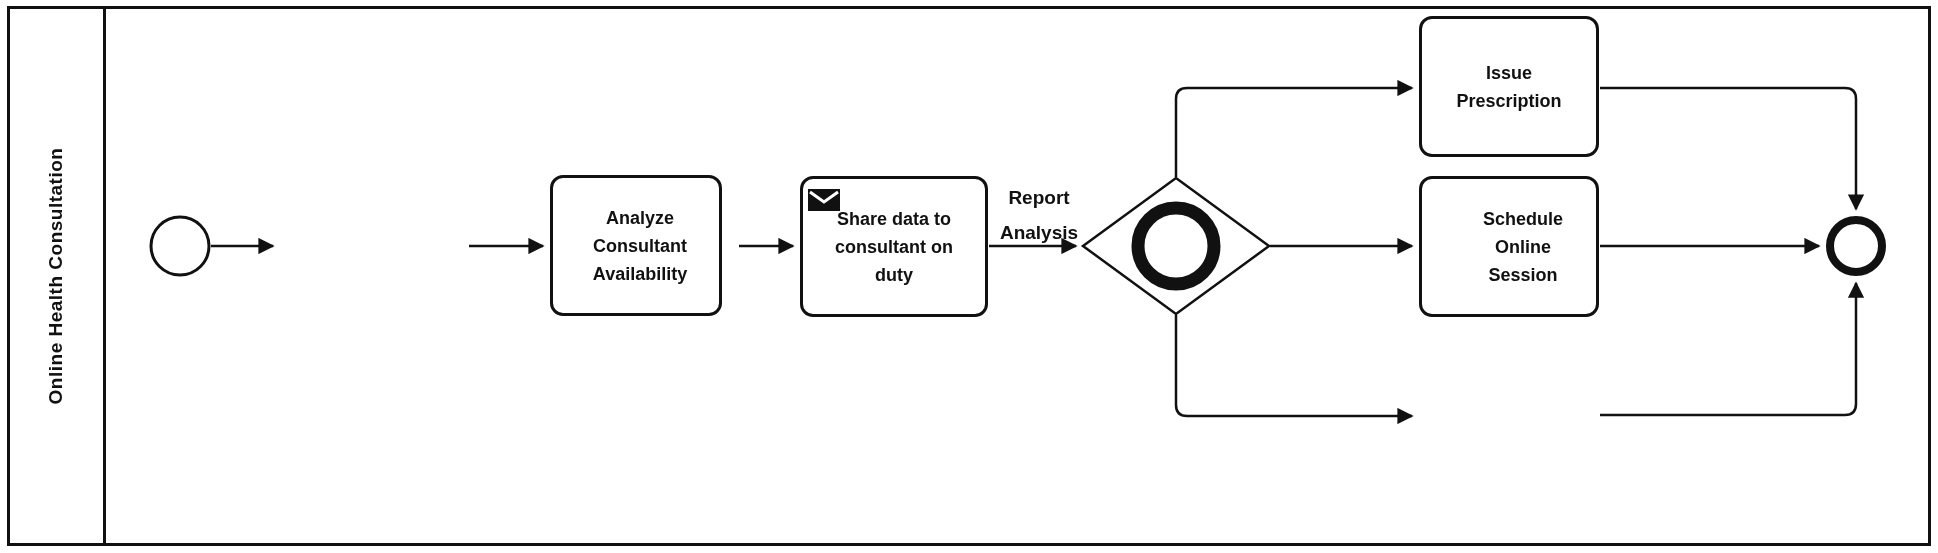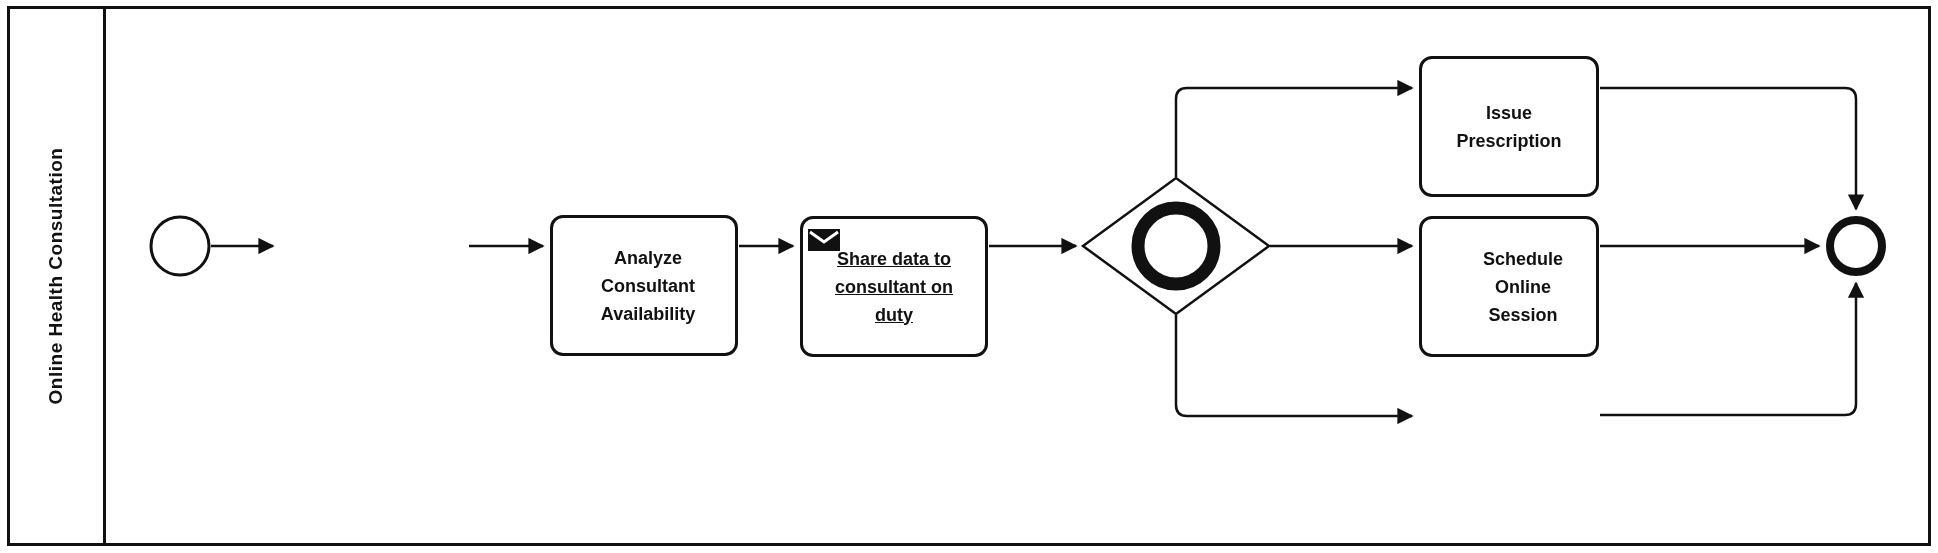--- a/index.html
+++ b/index.html
@@ -43,26 +43,25 @@
     background: #ffffff;
     border: 3px solid #111111;
     border-radius: 13px;
     display: flex; align-items: center; justify-content: center;
     text-align: center;
     font-size: 18px;
     line-height: 28px;
     font-weight: 700;
     z-index: 2;
     padding: 2px 4px;
-    margin-top: 40px;
   }
   .task .label { white-space: pre-line; }
   #task-receive      { left: 280px;  top: 175px; width: 188px; height: 141px; }
-  #task-analyze      { left: 550px;  top: 175px; width: 188px; height: 141px; padding-left: 12px; }
-  #task-share        { left: 800px;  top: 176px; width: 188px; height: 141px; text-decoration: underline; }
+  #task-analyze      { left: 550px;  top: 175px; width: 172px; height: 141px; padding-left: 12px; }
+  #task-share        { left: 800px;  top: 176px; width: 188px; height: 141px; }
   #task-prescription { left: 1419px; top: 16px;  width: 180px; height: 141px; }
   #task-schedule     { left: 1419px; top: 176px; width: 180px; height: 141px; padding-left: 32px; }
   #task-emergency    { left: 1419px; top: 334px; width: 180px; height: 163px; line-height: 29px; }
   .message-icon {
     position: absolute;
     left: 5px; top: 10px;
     width: 32px; height: 22px;
   }
   .flow-label {
     position: absolute;
@@ -142,14 +141,16 @@
     <span class="label">Issue
 Prescription</span>
   </div>
 
   <div class="task" id="task-schedule">
     <span class="label">Schedule Online
 Session</span>
   </div>
 
 
+  <div class="flow-label">Report
+Analysis</div>
 
 </div>
 
 </body></html>

